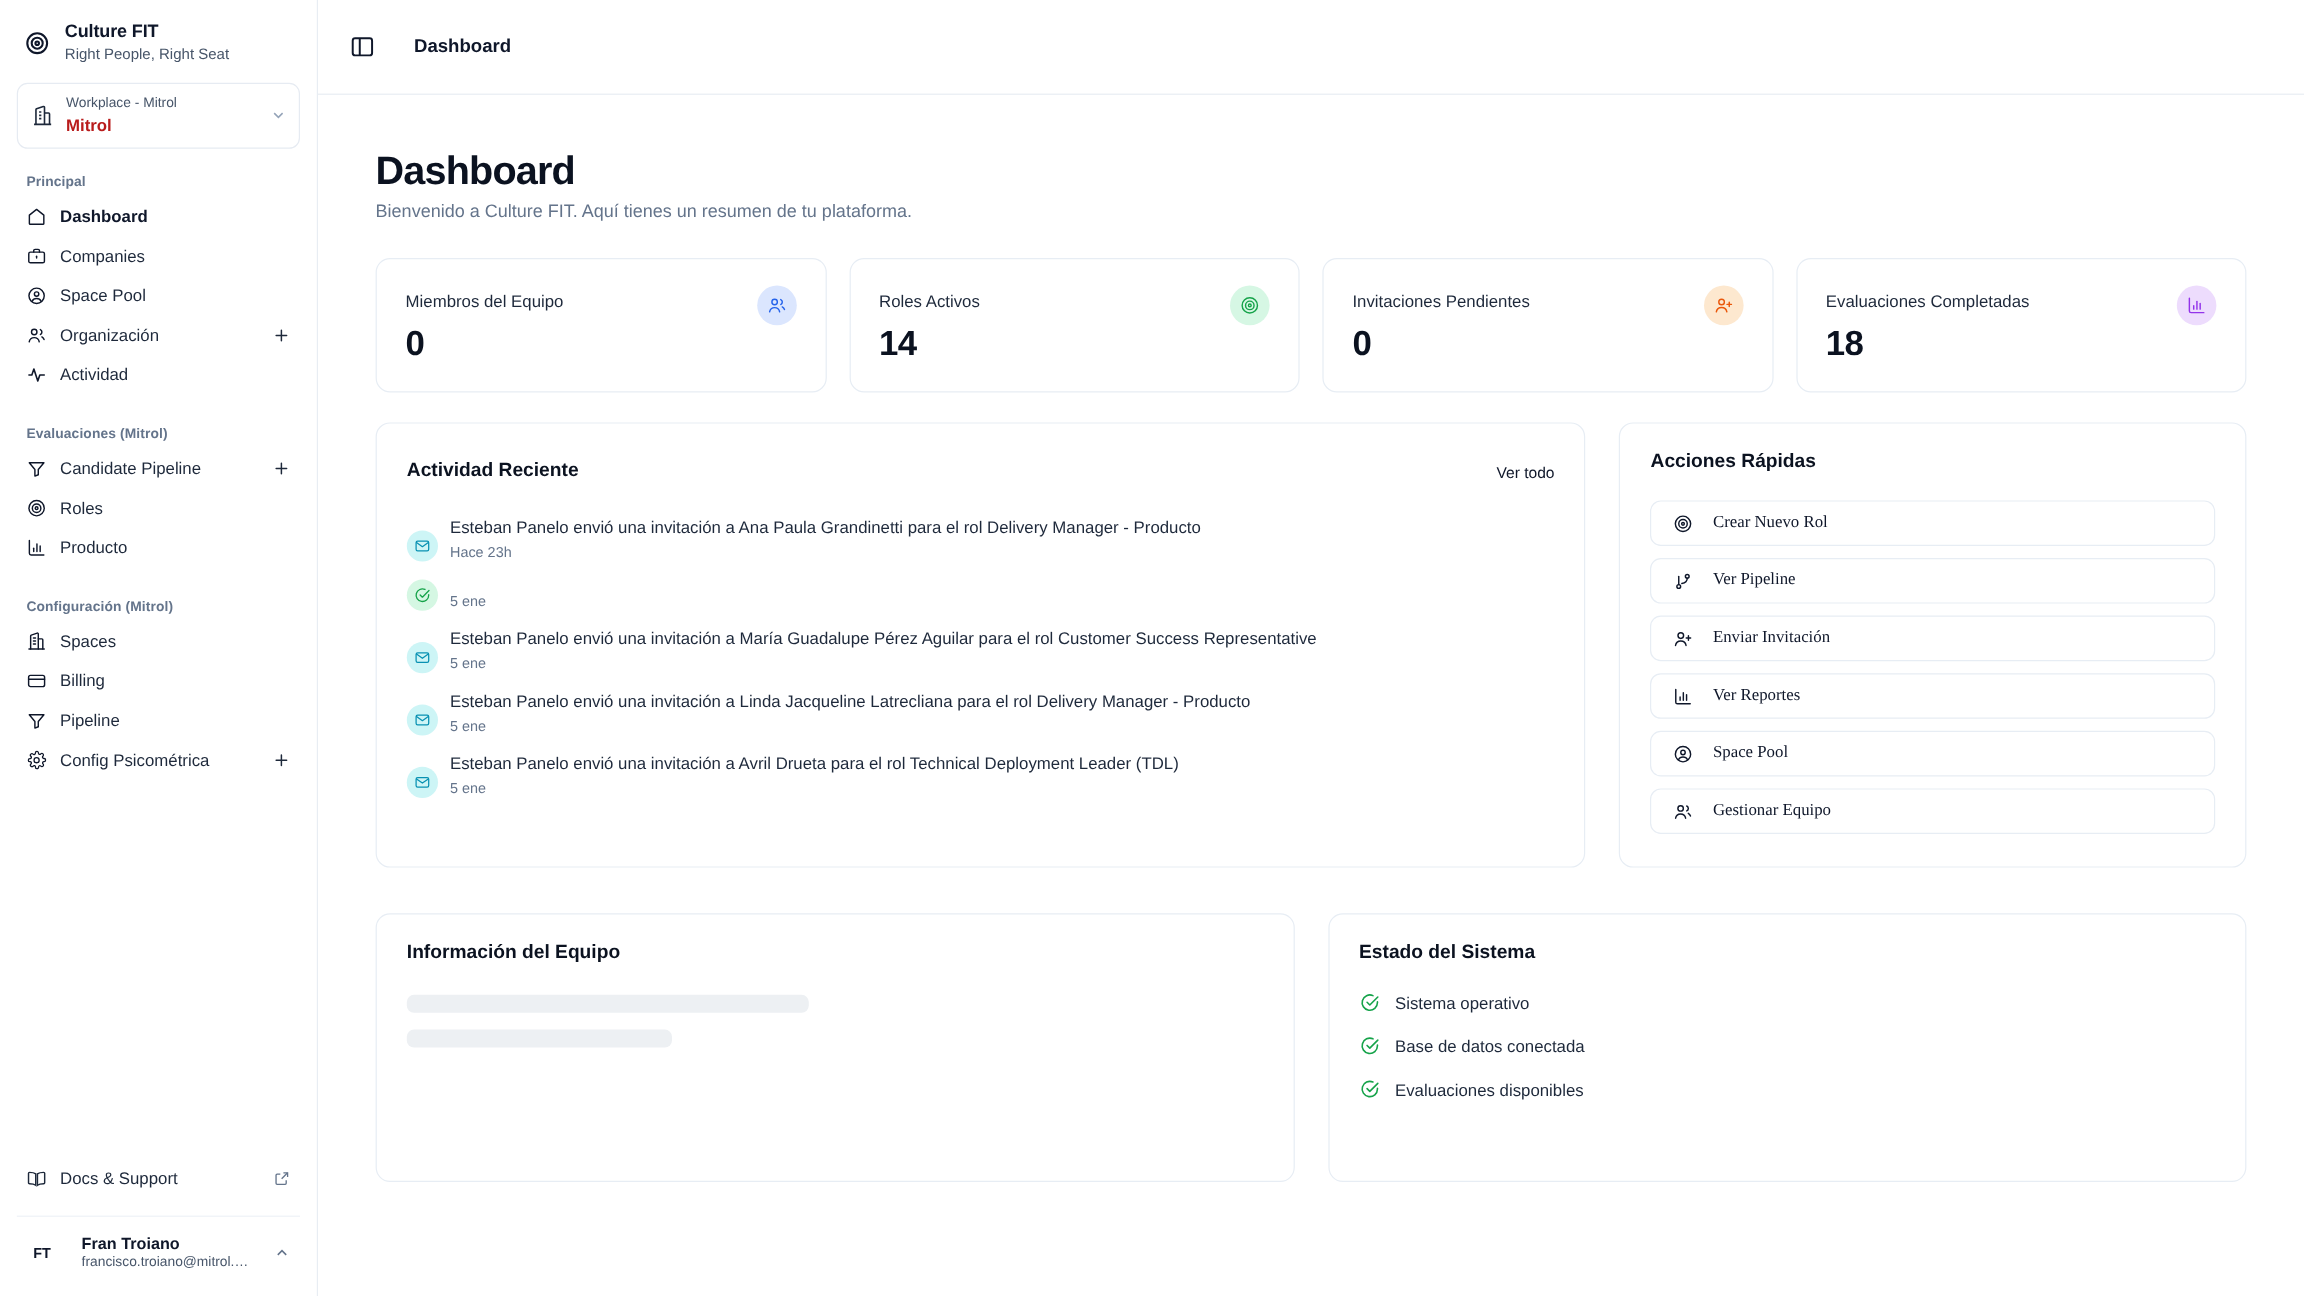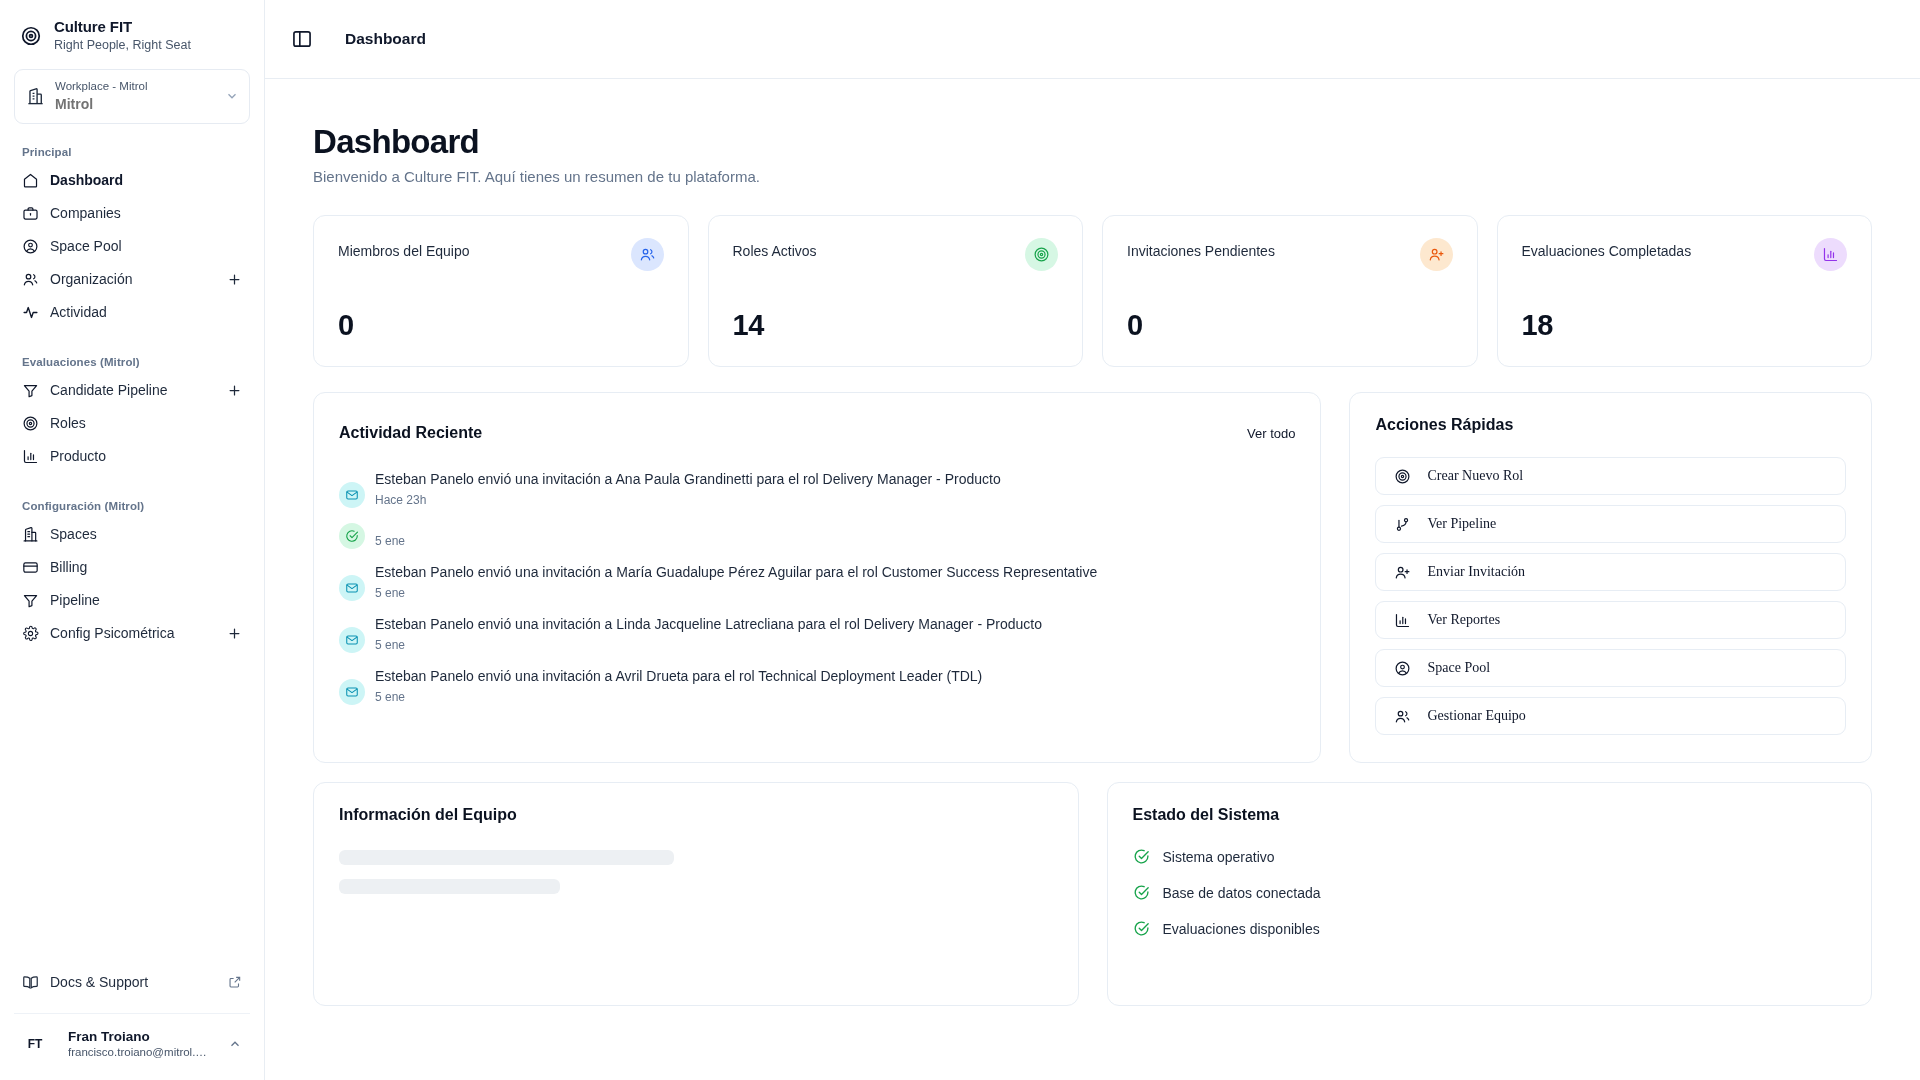--- a/index.html
+++ b/index.html
@@ -34,21 +34,21 @@
     border: 1px solid #e6ebf2;
     border-radius: 9px;
     padding: 9px 10px 9px 11px;
     display: flex; align-items: center; gap: 10px;
     background: #fff;
     cursor: pointer;
   }
   .ws-icon { width: 19px; height: 19px; flex: 0 0 19px; color: #1e293b; }
   .ws-text { flex: 1; line-height: 1.3; min-width: 0; }
   .ws-label { font-size: 11.5px; color: #475569; white-space: nowrap; overflow: hidden; text-overflow: ellipsis;}
-  .ws-name { font-size: 14px; font-weight: 700; color: #737373; margin-top: 1px; }
+  .ws-name { font-size: 14px; font-weight: 700; color: #b91c1c; margin-top: 1px; }
   .ws-chev { width: 14px; height: 14px; color: #94a3b8; flex: 0 0 14px; }
 
   .nav { padding: 0 14px; margin-top: 22px; }
   .nav-section-label {
     font-size: 11.5px; font-weight: 700; color: #64748b;
     padding: 0 8px; margin-bottom: 7px; letter-spacing: .1px;
   }
   .nav-group + .nav-group { margin-top: 28px; }
   .nav-item {
     display: flex; align-items: center; gap: 11px;
@@ -99,21 +99,21 @@
 
   .page-title { font-size: 33px; font-weight: 700; letter-spacing: -.7px; color: #0b1220; }
   .page-sub { font-size: 15px; color: #64748b; margin-top: 7px; }
 
   .stats {
     display: grid; grid-template-columns: repeat(4, 1fr); gap: 19px;
     margin-top: 30px;
   }
   .stat-card {
     border: 1px solid #e7edf4; border-radius: 12px; background: #fff;
-    padding: 22px 24px 24px 24px; height: 152px;
+    padding: 22px 24px 24px 24px; height: 112px;
     display: flex; flex-direction: column;
   }
   .stat-head { display: flex; align-items: flex-start; justify-content: space-between; }
   .stat-label { font-size: 14px; color: #1e293b; font-weight: 400; padding-top: 5px; }
   .stat-badge {
     width: 33px; height: 33px; border-radius: 50%;
     display: flex; align-items: center; justify-content: center; flex: 0 0 33px;
   }
   .stat-badge svg { width: 17px; height: 17px; }
   .stat-value { font-size: 29px; font-weight: 700; color: #0b1220; margin-top: auto; letter-spacing: -.5px;}
@@ -141,21 +141,21 @@
 
   .qa-card { padding: 23px 25px 27px 25px; align-self: start; }
   .qa-list { margin-top: 23px; display: flex; flex-direction: column; gap: 10px; font-family: Liberation Serif, serif; }
   .qa-item {
     border: 1px solid #e7edf4; border-radius: 9px;
     height: 38px; display: flex; align-items: center; gap: 16px;
     padding: 0 18px; font-size: 14px; color: #0f172a; cursor: pointer; background: #fff;
   }
   .qa-item svg { width: 17px; height: 17px; flex: 0 0 17px; color: #0f172a; }
 
-  .bottom { display: grid; grid-template-columns: 1fr 1fr; gap: 28px; margin-top: 19px; }
+  .bottom { display: grid; grid-template-columns: 1fr 1fr; gap: 28px; margin-top: 38px; }
   .info-card { padding: 23px 25px 30px 25px; height: 224px; }
   .skeleton { background: #edf0f3; border-radius: 6px; height: 15px; margin-top: 26px; }
   .skeleton.w1 { width: 47%; }
   .skeleton.w2 { width: 31%; margin-top: 14px; }
 
   .status-card { padding: 23px 25px 30px 25px; height: 224px; }
   .status-list { margin-top: 24px; display: flex; flex-direction: column; gap: 19px; }
   .status-row { display: flex; align-items: center; gap: 13px; font-size: 14px; color: #1e293b; }
   .status-row svg { width: 17px; height: 17px; color: #16a34a; flex: 0 0 17px; }
 </style>

